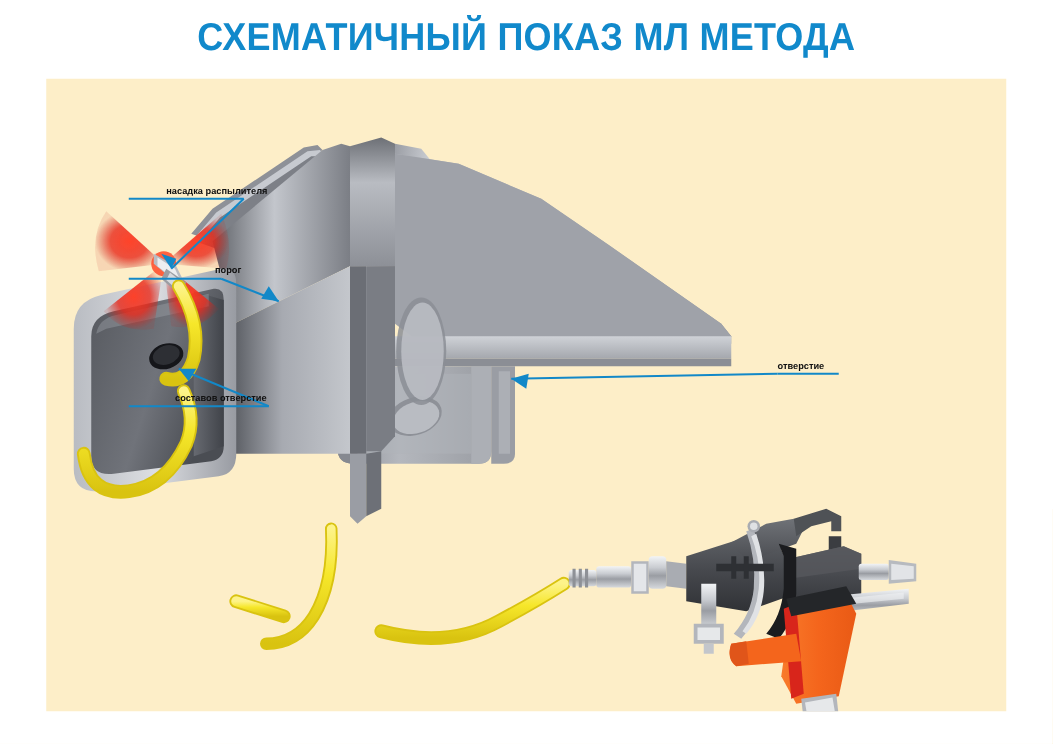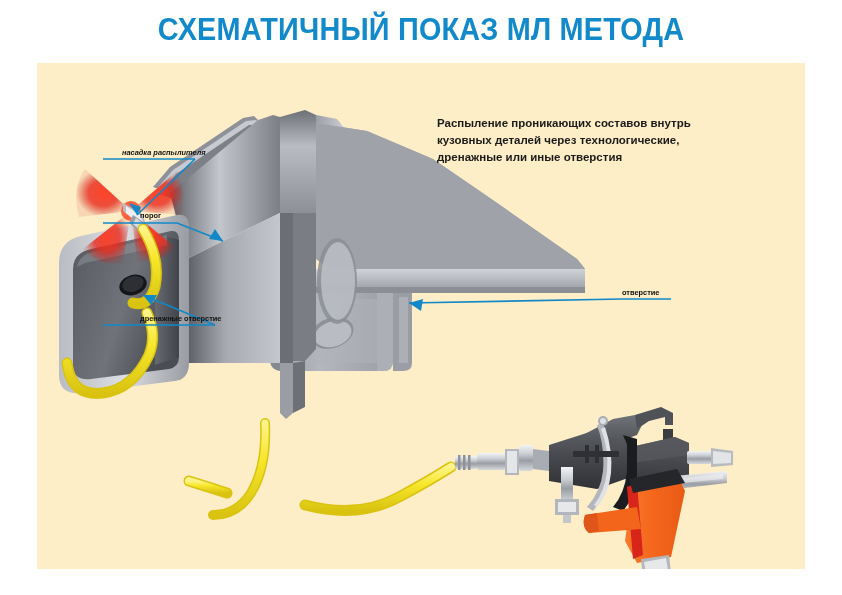--- a/index.html
+++ b/index.html
@@ -32,22 +32,22 @@
 
   
   .para{
     position:absolute;left:400px;top:52px;width:290px;
     color:#1a1a1a;font-weight:bold;font-size:11.5px;line-height:17px;
   }
   .lbl{
     position:absolute;color:#111111;font-weight:bold;
     font-size:7.4px;line-height:10px;white-space:nowrap;
   }
-  .lbl.l1{left:85px;top:85px;font-style:italic;}
-  .lbl.l2{left:103px;top:148px;}
+  .lbl.l1{left:96px;top:85px;}
+  .lbl.l2{left:103px;top:148px;padding-left:32px;}
   .lbl.l3{left:103px;top:251px;}
   .lbl.l4{left:585px;top:225px;}
 </style>
 </head>
 <body>
 
 <div id="root">
 
   <div class="title">СХЕМАТИЧНЫЙ ПОКАЗ МЛ МЕТОДА</div>
 
@@ -307,21 +307,20 @@
         <line x1="66" y1="262" x2="178" y2="262" stroke-width="1.6"></line>
         <path d="M178,262 L106,232" stroke-width="1.6"></path>
         <path d="M106,232 L120,232 L114,242 Z" fill="#1288c8" stroke="none"></path>
 
         <line x1="585" y1="236" x2="634" y2="236" stroke-width="1.6"></line>
         <path d="M585,236 L372,240" stroke-width="1.6"></path>
         <path d="M372,240 L386,236 L384,248 Z" fill="#1288c8" stroke="none"></path>
       </g>
     </svg>
 
-    <div class="para">Распыление проникающих составов внутрь кузовных деталей через технологические, дренажные или иные отверстия</div>
 
     <div class="lbl l1">насадка распылителя</div>
     <div class="lbl l2">порог</div>
-    <div class="lbl l3">дренажные отверстие</div>
+    <div class="lbl l3">составов отверстие</div>
     <div class="lbl l4">отверстие</div>
 
   </div>
 </div>
 
 </body></html>

